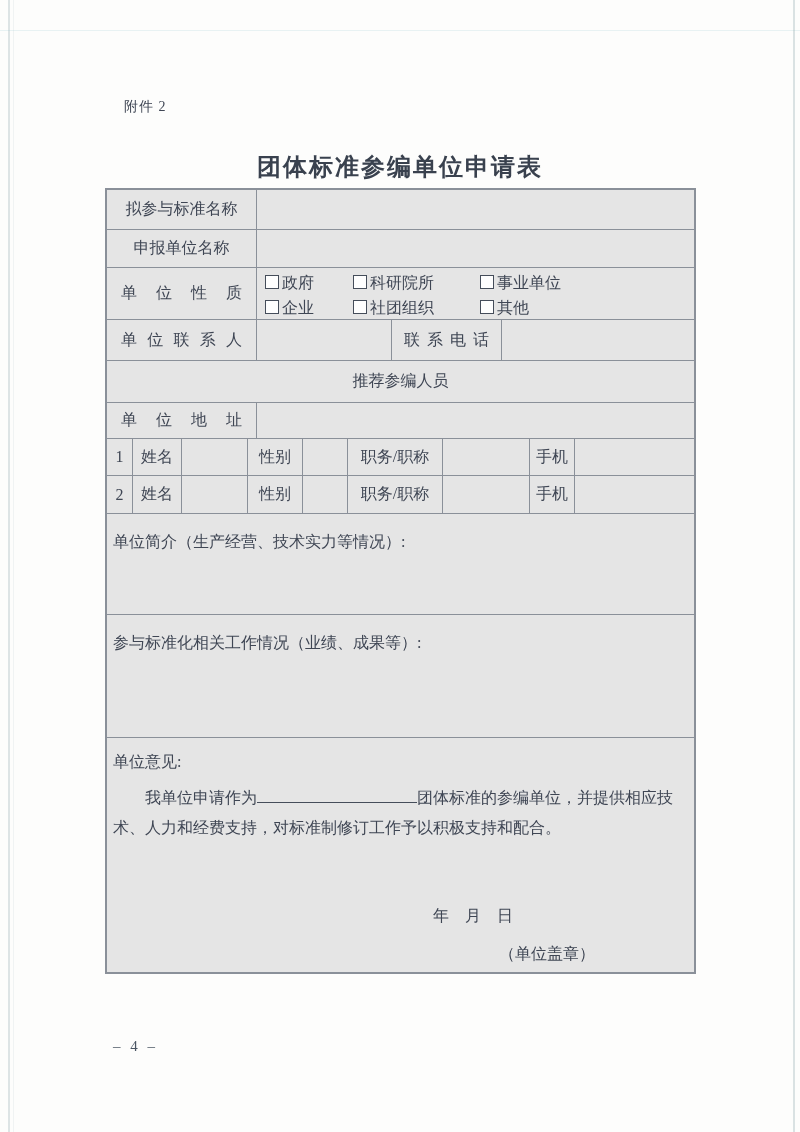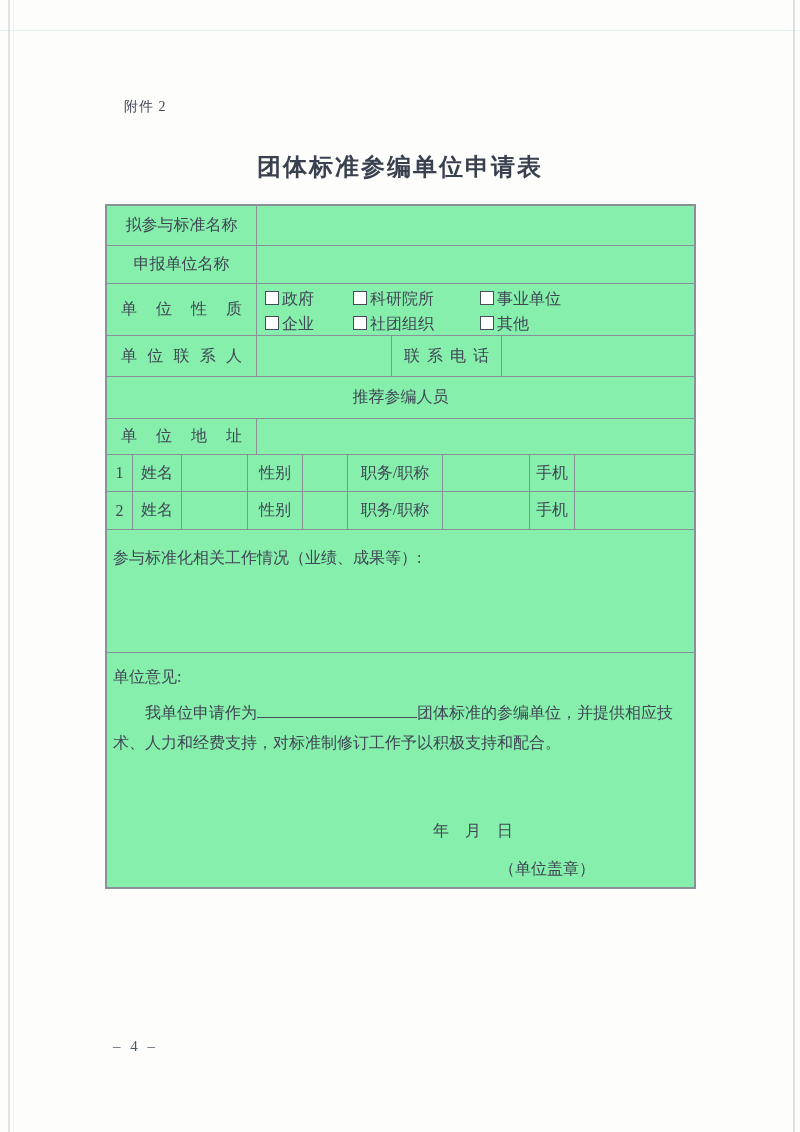--- a/index.html
+++ b/index.html
@@ -25,22 +25,22 @@
   }
   .form-title {
     position:absolute; left:0; top:151px; width:800px;
     text-align:center;
     font-family:"Liberation Sans","DejaVu Sans",sans-serif;
     font-weight:bold; font-size:24px; letter-spacing:2px;
     color:#39414e;
   }
 
   .tbl {
-    position:absolute; left:105px; top:204px; width:587px;
-    border:2px solid #8a9099; background:#86efac;
+    position:absolute; left:105px; top:188px; width:587px;
+    border:2px solid #8a9099; background:#e5e5e5;
     font-size:16px;
   }
   .tr { display:flex; border-bottom:1px solid #8a9099; box-sizing:border-box; }
   .tr:last-child { border-bottom:none; }
   .td { border-right:1px solid #8a9099; box-sizing:border-box; display:flex; align-items:center; overflow:hidden; }
   .td.last { border-right:none; flex:1; }
   .w150 { width:150px; flex:none; }
   .w135 { width:135px; flex:none; }
   .w110 { width:110px; flex:none; }
   .h40 { height:40px; } .h38 { height:38px; } .h52 { height:52px; }
@@ -170,20 +170,23 @@
       <div class="td mc2 mcell">姓名</div>
       <div class="td mc3"></div>
       <div class="td mc4 mcell">性别</div>
       <div class="td mc5"></div>
       <div class="td mc6 mcell">职务/职称</div>
       <div class="td mc7"></div>
       <div class="td mc8 mcell">手机</div>
       <div class="td last"></div>
     </div>
 
+    <div class="tr h101">
+      <div class="td last free-cell">单位简介（生产经营、技术实力等情况）:</div>
+    </div>
 
     <div class="tr h123">
       <div class="td last free-cell">参与标准化相关工作情况（业绩、成果等）:</div>
     </div>
 
     <div class="tr h234">
       <div class="td last opinion-cell">
         <div>单位意见:</div>
         <div class="opinion-par"><span>我单位申请作为</span><span class="blank-line"></span><span>团体标准的参编单位，并提供相应技术、人力和经费支持，对标准制修订工作予以积极支持和配合。</span></div>
         <div class="date-line">年　月　日</div>

